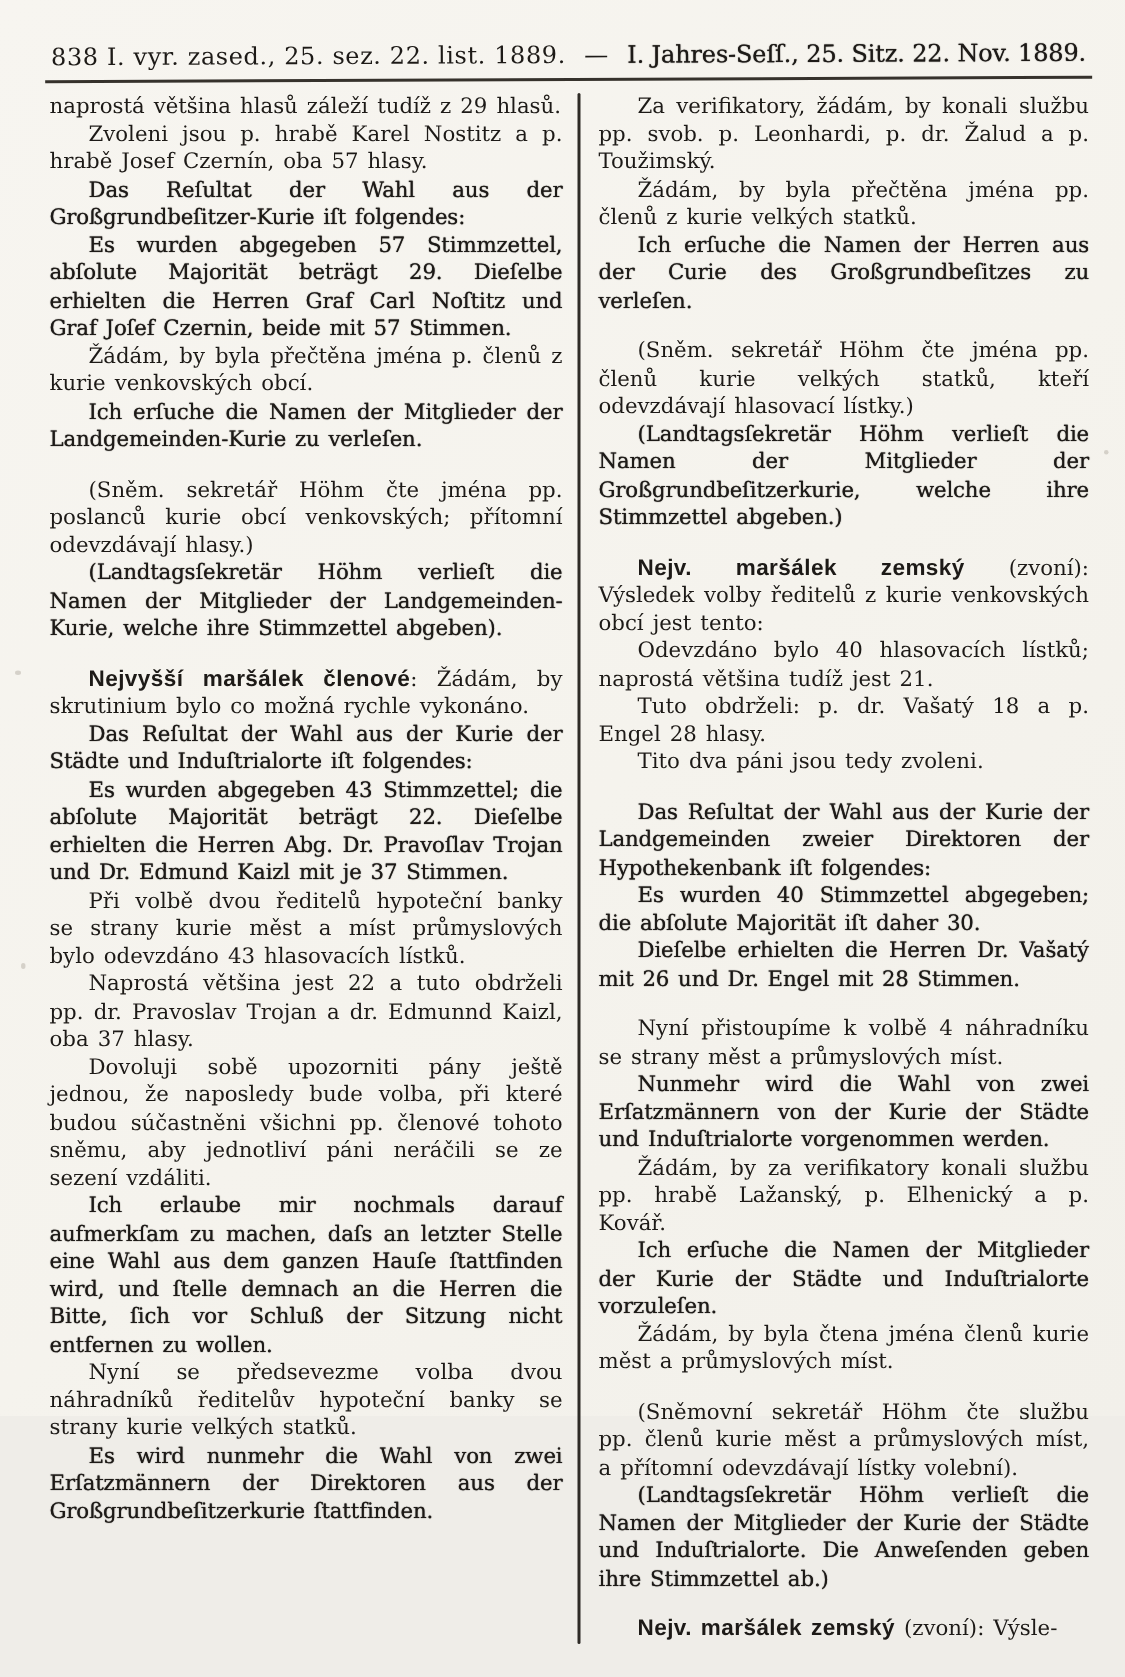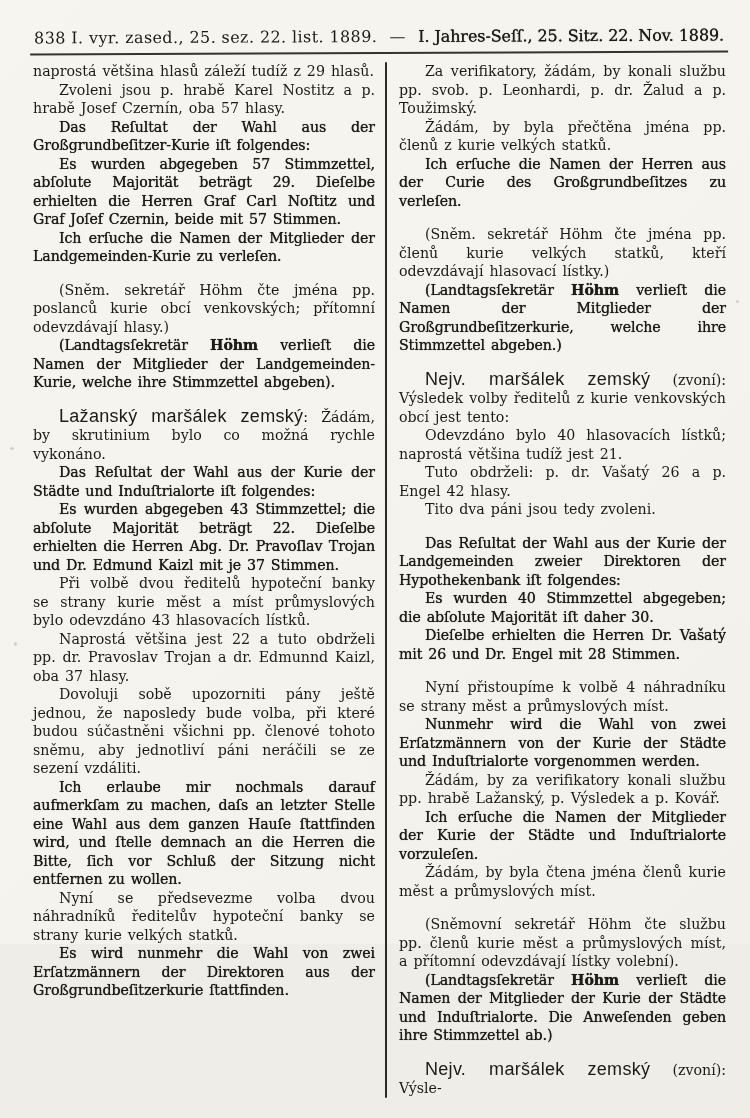--- a/index.html
+++ b/index.html
@@ -56,25 +56,25 @@
     line-height: 18.5px;
     word-spacing: 1.5px;
   }
   .para.noindent { text-indent: 0; }
   .para.gap { margin-top: 15px; }
   
   .para.de, .header .de {
     text-shadow: 0 0 0.7px currentColor;
     letter-spacing: -0.1px;
   }
-  .b { font-weight: bold; }
+  .b { font-weight: normal; }
   .head {
     font-family: "Liberation Sans", sans-serif;
-    font-weight: normal;
-    font-size: 18px;
+    font-weight: bold;
+    font-size: 15px;
     letter-spacing: 0.3px;
     text-shadow: none;
   }
   
   .speck {
     position: absolute;
     background: #b9b4ab;
     border-radius: 50%;
     opacity: 0.55;
   }
@@ -92,50 +92,51 @@
     <span class="dash">—</span>
     <span class="de">I. Jahres-Seſſ., 25. Sitz. 22. Nov. 1889.</span>
   </div>
 
   <div class="content">
     <div class="col col-left">
         <p class="para cs noindent"><span>naprostá většina hlasů záleží tudíž z 29 hlasů.</span></p>
         <p class="para cs"><span>Zvoleni jsou p. hrabě Karel Nostitz a p. hrabě Josef Czernín, oba 57 hlasy.</span></p>
         <p class="para de"><span>Das Reſultat der Wahl aus der Großgrundbeſitzer-Kurie iſt folgendes:</span></p>
         <p class="para de"><span>Es wurden abgegeben 57 Stimmzettel, abſolute Majorität beträgt 29. Dieſelbe erhielten die Herren Graf Carl Noſtitz und Graf Joſef Czernin, beide mit 57 Stimmen.</span></p>
+        <p class="para cs"><span>Žádám, by byla přečtěna jména p. členů z kurie venkovských obcí.</span></p>
         <p class="para de"><span>Ich erſuche die Namen der Mitglieder der Landgemeinden-Kurie zu verleſen.</span></p>
         <p class="para cs gap"><span>(Sněm. sekretář Höhm čte jména pp. poslanců kurie obcí venkovských; přítomní odevzdávají hlasy.)</span></p>
         <p class="para de"><span>(Landtagsſekretär </span><span class="b">Höhm</span><span> verlieſt die Namen der Mitglieder der Landgemeinden-Kurie, welche ihre Stimmzettel abgeben).</span></p>
-        <p class="para cs gap"><span class="b head">Lažanský maršálek zemský</span><span>: Žádám, by skrutinium bylo co možná rychle vykonáno.</span></p>
+        <p class="para cs gap"><span class="b head">Nejvyšší maršálek členové</span><span>: Žádám, by skrutinium bylo co možná rychle vykonáno.</span></p>
         <p class="para de"><span>Das Reſultat der Wahl aus der Kurie der Städte und Induſtrialorte iſt folgendes:</span></p>
         <p class="para de"><span>Es wurden abgegeben 43 Stimmzettel; die abſolute Majorität beträgt 22. Dieſelbe erhielten die Herren Abg. Dr. Pravoſlav Trojan und Dr. Edmund Kaizl mit je 37 Stimmen.</span></p>
         <p class="para cs"><span>Při volbě dvou ředitelů hypoteční banky se strany kurie měst a míst průmyslových bylo odevzdáno 43 hlasovacích lístků.</span></p>
         <p class="para cs"><span>Naprostá většina jest 22 a tuto obdrželi pp. dr. Pravoslav Trojan a dr. Edmunnd Kaizl, oba 37 hlasy.</span></p>
         <p class="para cs"><span>Dovoluji sobě upozorniti pány ještě jednou, že naposledy bude volba, při které budou súčastněni všichni pp. členové tohoto sněmu, aby jednotliví páni neráčili se ze sezení vzdáliti.</span></p>
         <p class="para de"><span>Ich erlaube mir nochmals darauf aufmerkſam zu machen, daſs an letzter Stelle eine Wahl aus dem ganzen Hauſe ſtattfinden wird, und ſtelle demnach an die Herren die Bitte, ſich vor Schluß der Sitzung nicht entfernen zu wollen.</span></p>
         <p class="para cs"><span>Nyní se předsevezme volba dvou náhradníků ředitelův hypoteční banky se strany kurie velkých statků.</span></p>
         <p class="para de"><span>Es wird nunmehr die Wahl von zwei Erſatzmännern der Direktoren aus der Großgrundbeſitzerkurie ſtattfinden.</span></p>
       </div>
     <div class="divider"></div>
     <div class="col col-right">
         <p class="para cs"><span>Za verifikatory, žádám, by konali službu pp. svob. p. Leonhardi, p. dr. Žalud a p. Toužimský.</span></p>
         <p class="para cs"><span>Žádám, by byla přečtěna jména pp. členů z kurie velkých statků.</span></p>
         <p class="para de"><span>Ich erſuche die Namen der Herren aus der Curie des Großgrundbeſitzes zu verleſen.</span></p>
         <p class="para cs gap"><span>(Sněm. sekretář Höhm čte jména pp. členů kurie velkých statků, kteří odevzdávají hlasovací lístky.)</span></p>
         <p class="para de"><span>(Landtagsſekretär </span><span class="b">Höhm</span><span> verlieſt die Namen der Mitglieder der Großgrundbeſitzerkurie, welche ihre Stimmzettel abgeben.)</span></p>
         <p class="para cs gap"><span class="b head">Nejv. maršálek zemský</span><span> (zvoní): Výsledek volby ředitelů z kurie venkovských obcí jest tento:</span></p>
         <p class="para cs"><span>Odevzdáno bylo 40 hlasovacích lístků; naprostá většina tudíž jest 21.</span></p>
-        <p class="para cs"><span>Tuto obdrželi: p. dr. Vašatý 26 a p. Engel 42 hlasy.</span></p>
+        <p class="para cs"><span>Tuto obdrželi: p. dr. Vašatý 18 a p. Engel 28 hlasy.</span></p>
         <p class="para cs"><span>Tito dva páni jsou tedy zvoleni.</span></p>
         <p class="para de gap"><span>Das Reſultat der Wahl aus der Kurie der Landgemeinden zweier Direktoren der Hypothekenbank iſt folgendes:</span></p>
         <p class="para de"><span>Es wurden 40 Stimmzettel abgegeben; die abſolute Majorität iſt daher 30.</span></p>
         <p class="para de"><span>Dieſelbe erhielten die Herren Dr. Vašatý mit 26 und Dr. Engel mit 28 Stimmen.</span></p>
         <p class="para cs gap"><span>Nyní přistoupíme k volbě 4 náhradníku se strany měst a průmyslových míst.</span></p>
         <p class="para de"><span>Nunmehr wird die Wahl von zwei Erſatzmännern von der Kurie der Städte und Induſtrialorte vorgenommen werden.</span></p>
-        <p class="para cs"><span>Žádám, by za verifikatory konali službu pp. hrabě Lažanský, p. Výsledek a p. Kovář.</span></p>
+        <p class="para cs"><span>Žádám, by za verifikatory konali službu pp. hrabě Lažanský, p. Elhenický a p. Kovář.</span></p>
         <p class="para de"><span>Ich erſuche die Namen der Mitglieder der Kurie der Städte und Induſtrialorte vorzuleſen.</span></p>
         <p class="para cs"><span>Žádám, by byla čtena jména členů kurie měst a průmyslových míst.</span></p>
         <p class="para cs gap"><span>(Sněmovní sekretář Höhm čte službu pp. členů kurie měst a průmyslových míst, a přítomní odevzdávají lístky volební).</span></p>
         <p class="para de"><span>(Landtagsſekretär </span><span class="b">Höhm</span><span> verlieſt die Namen der Mitglieder der Kurie der Städte und Induſtrialorte. Die Anweſenden geben ihre Stimmzettel ab.)</span></p>
         <p class="para cs gap"><span class="b head">Nejv. maršálek zemský</span><span> (zvoní): Výsle-</span></p>
       </div>
   </div>
 
   <div class="speck speck-1"></div>
   <div class="speck speck-2"></div>

